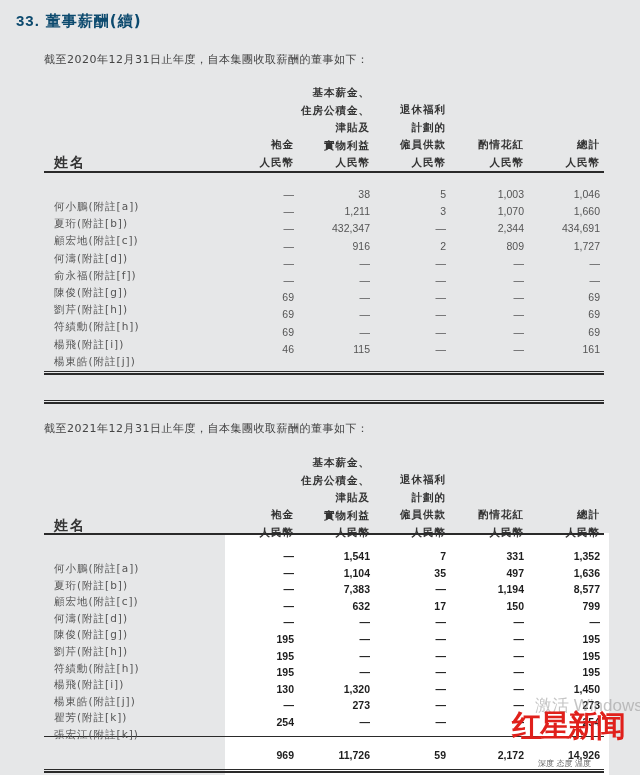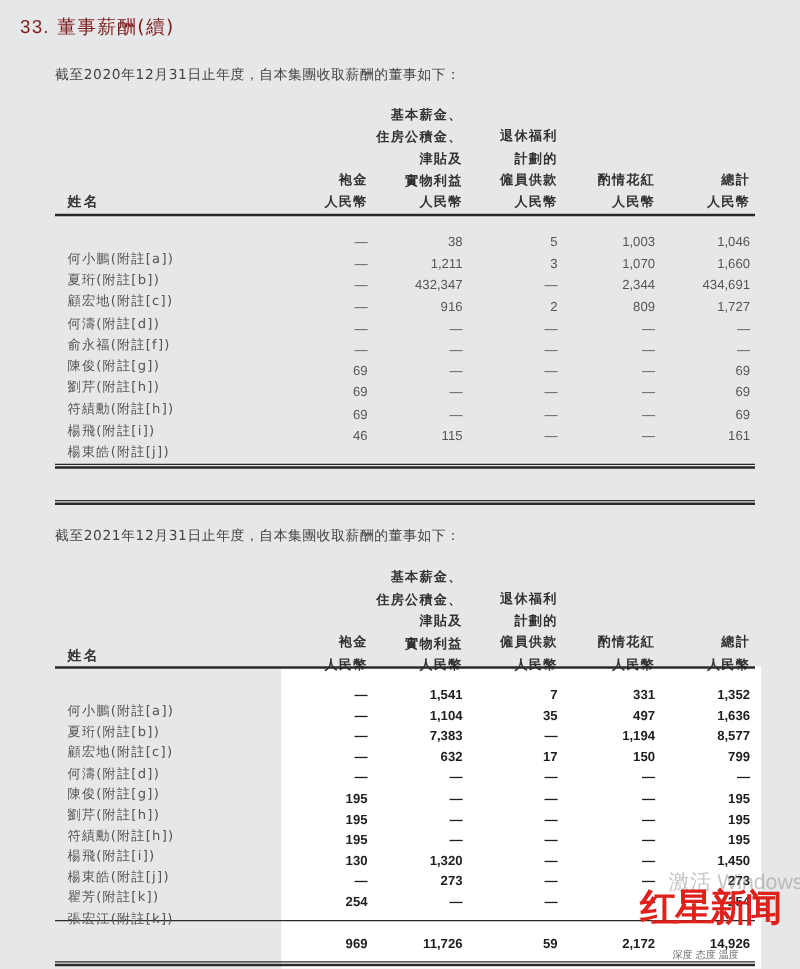--- a/index.html
+++ b/index.html
@@ -3,33 +3,33 @@
 <meta charset="utf-8">
 <style>
   html, body { margin: 0; padding: 0; }
   body {
     width: 640px; height: 775px; overflow: hidden; position: relative;
     background: #e6e7e8; color: #3a3a3a;
     font-family: "DejaVu Sans", "Liberation Sans", sans-serif;
   }
   .title {
     position: absolute; left: 16px; top: 12px;
-    font-size: 15px; font-weight: normal; color: #7f1d1d; letter-spacing: 1px;
+    font-size: 15px; font-weight: bold; color: #0c4a6e; letter-spacing: 1px;
   }
   .title .num { font-family: "Liberation Sans", sans-serif; margin-right: 6px; }
   .intro {
     position: absolute; left: 44px; font-size: 11px; color: #444; letter-spacing: 0.5px;
   }
   .tbl { position: absolute; left: 44px; width: 560px; }
   .white-panel { position: absolute; background: #ffffff; }
   .hcell {
     position: absolute; text-align: right; font-size: 10.5px; line-height: 17.5px;
     color: #333; font-weight: bold; letter-spacing: 1px; white-space: pre-line;
   }
-  .hname { position: absolute; left: 10px; font-size: 11px; font-weight: bold; color: #333; letter-spacing: 2px; }
+  .hname { position: absolute; left: 10px; font-size: 14px; font-weight: bold; color: #333; letter-spacing: 2px; }
   .rule { position: absolute; left: 0; width: 560px; background: #2a2a2a; }
   .row { position: absolute; left: 0; width: 560px; height: 17px; font-size: 10.5px; }
   .row .name { position: absolute; left: 10px; top: 0; color: #555; letter-spacing: 1px; font-size: 10.5px; margin-top: 12px; }
   .row .c { position: absolute; top: 0; text-align: right; color: #555; font-family: "Liberation Sans", sans-serif; font-size: 10.5px; }
   .bold .c { font-weight: bold; color: #1e1e1e; }
   .c1 { right: 310px; } .c2 { right: 234px; } .c3 { right: 158px; } .c4 { right: 80px; } .c5 { right: 4px; }
   .watermark-win { position: absolute; left: 535px; top: 694px; font-size: 17px; color: rgba(150,150,150,0.55); font-family: "Liberation Sans", sans-serif; white-space: nowrap; }
   .watermark-logo { position: absolute; left: 512px; top: 706px; font-size: 30px; font-weight: bold; color: #e0201b; font-family: "DejaVu Serif", serif; letter-spacing: -2px; white-space: nowrap; }
   .watermark-sub { position: absolute; left: 538px; top: 758px; font-size: 8px; color: #666; white-space: nowrap; }
 </style>

